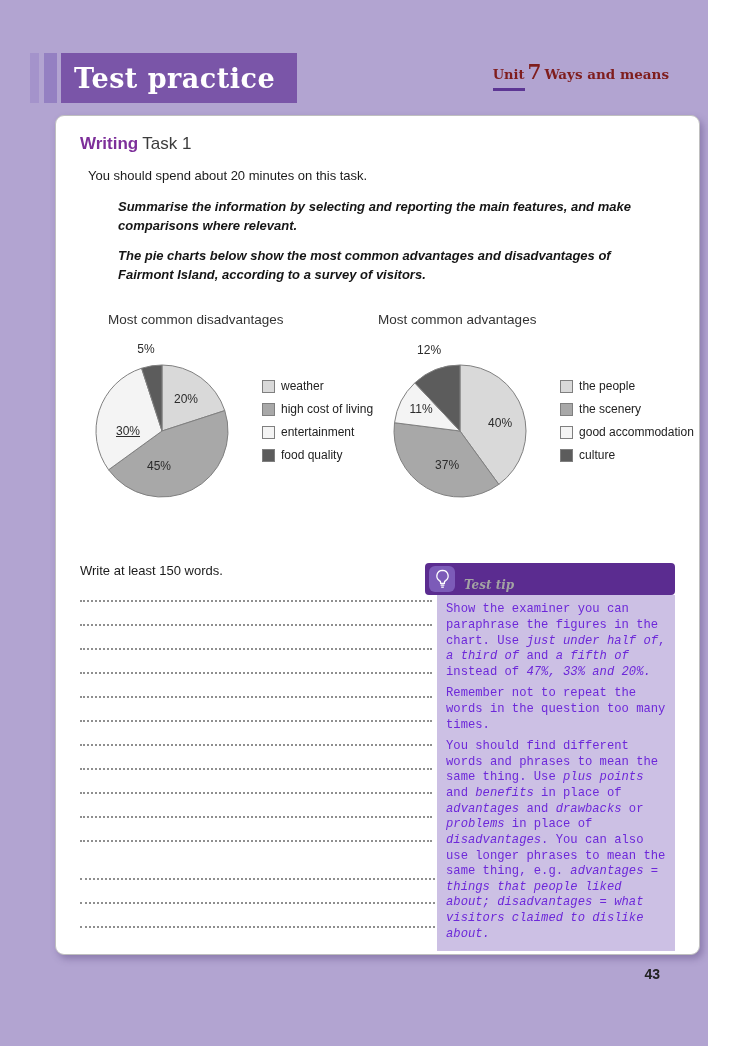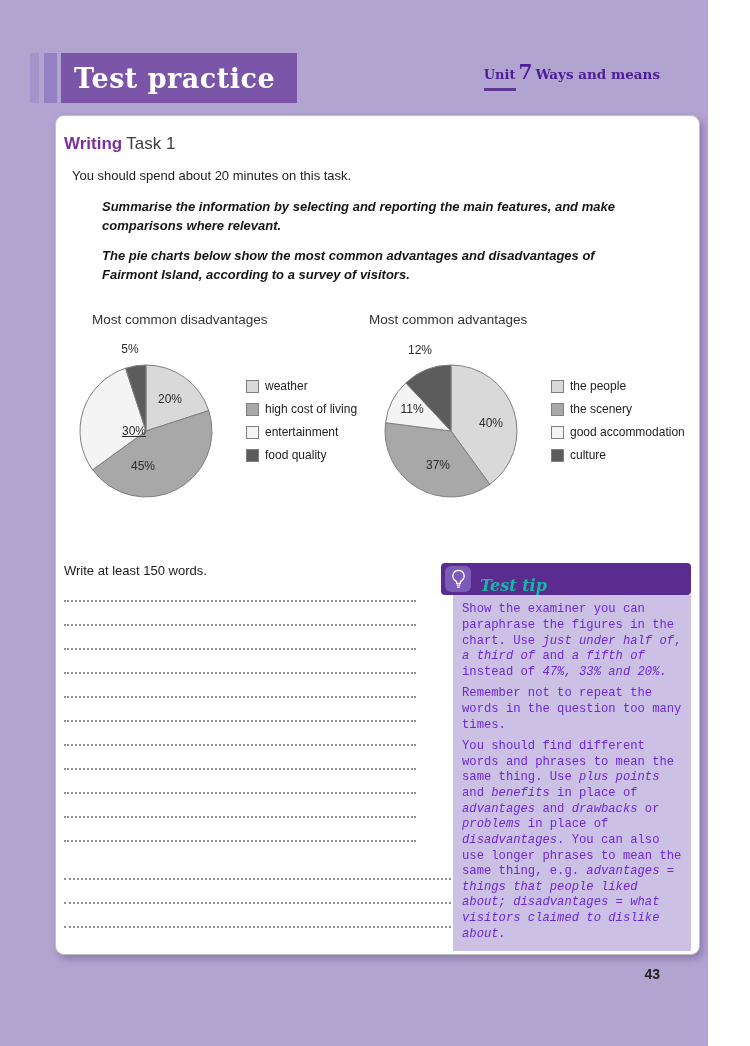--- a/index.html
+++ b/index.html
@@ -3,28 +3,28 @@
 <meta charset="utf-8">
 <style>
   html,body{margin:0;padding:0;}
   .page{position:relative;width:708px;height:1046px;background:#b2a4d1;overflow:hidden;font-family:"Liberation Sans",sans-serif;}
 
   
   .stripe1{position:absolute;left:30px;top:53px;width:9px;height:50px;background:#a493cb;}
   .stripe2{position:absolute;left:44px;top:53px;width:13px;height:50px;background:#9480c2;}
   .banner{position:absolute;left:61px;top:53px;width:236px;height:50px;background:#7a55a8;display:flex;align-items:center;padding-left:13px;box-sizing:border-box;}
   .banner-title{font-family:"DejaVu Serif",serif;font-weight:bold;color:#ffffff;font-size:27px;letter-spacing:.5px;}
-  .unit{position:absolute;right:48px;top:60px;font-family:"DejaVu Serif",serif;color:#4c1d95;text-align:left;}
+  .unit{position:absolute;right:39px;top:60px;font-family:"DejaVu Serif",serif;color:#7f1d1d;text-align:left;}
   .unit-word{font-size:13px;font-weight:bold;}
   .unit-num{font-size:20px;font-weight:bold;margin:0 3px;}
   .unit-title{font-size:13.5px;font-weight:bold;}
   .unit-rule{width:32px;height:3px;background:#5d3694;margin-top:4px;}
 
   
-  .card{position:absolute;left:55px;top:115px;width:645px;height:840px;background:#ffffff;border:1px solid #bfbfbf;border-radius:9px;box-shadow:3px 4px 7px rgba(70,50,110,.35);box-sizing:border-box;padding:18px 8px;color:#1f1f1f;overflow:hidden;}
+  .card{position:absolute;left:55px;top:115px;width:645px;height:840px;background:#ffffff;border:1px solid #bfbfbf;border-radius:9px;box-shadow:3px 4px 7px rgba(70,50,110,.35);box-sizing:border-box;padding:18px 24px;color:#1f1f1f;overflow:hidden;}
   .section-title{margin:0;font-size:17px;}
   .wt{color:#7d2f9a;font-weight:bold;}
   .tk{color:#3c3c3c;font-weight:normal;margin-left:4px;}
   .instruction{font-size:13px;margin:14px 0 0 8px;color:#1b1b1b;}
   .prompt{font-size:13px;font-weight:bold;font-style:italic;margin:15px 0 0 38px;width:540px;line-height:1.45;color:#151515;}
   .prompt + .prompt{margin-top:11px;}
 
   
   .charts{display:flex;margin-top:28px;}
   .cb-left{width:300px;}
@@ -45,21 +45,21 @@
   .plan-left{width:352px;}
   .min-words{font-size:13px;margin:0;color:#1b1b1b;}
   .plan-label{font-size:13px;font-weight:bold;color:#7d2f9a;margin:13px 0 4px 0;}
   .wline{height:22px;border-bottom:2px dotted #8f8f8f;}
   .lines-long{margin-top:14px;}
 
   
   .tip{position:absolute;top:0;right:0;width:250px;}
   .tip-header{height:32px;background:#5b2c90;border-radius:4px;display:flex;align-items:center;}
   .tip-badge{width:26px;height:26px;background:#7c5bb8;border-radius:6px;margin:0 9px 0 4px;display:flex;align-items:center;justify-content:center;flex:none;}
-  .tip-title{font-family:"DejaVu Serif",serif;font-style:italic;font-weight:bold;color:#14b8a6;font-size:16px;margin-top:12px;}
+  .tip-title{font-family:"DejaVu Serif",serif;font-style:italic;font-weight:bold;color:#a3a3a3;font-size:12px;margin-top:12px;}
   .tip-body{margin-left:12px;background:#ccc0e4;padding:7px 9px 9px 9px;}
   .tip-body p{margin:0 0 6px 0;font-family:Liberation Mono, monospace;font-size:12.2px;line-height:1.28;color:#6d28d9;}
   .tip-body p:last-child{margin-bottom:0;}
   .it{font-style:italic;}
 
   .pagenum{position:absolute;right:48px;top:966px;font-size:14px;font-weight:bold;color:#222;}
 </style>
 </head>
 <body>
 
@@ -95,21 +95,21 @@
         <div class="chart-row">
           <div class="pie-wrap">
             <svg class="pie-svg" width="140" height="140" viewBox="0 0 140 140">
                 <path d="M70,70 L70.00,4.00 A66,66 0 0 1 132.77,49.60 Z" fill="#d9d9d9" stroke="#808080" stroke-width="1"></path>
                 <path d="M70,70 L132.77,49.60 A66,66 0 0 1 16.60,108.79 Z" fill="#a8a8a8" stroke="#808080" stroke-width="1"></path>
                 <path d="M70,70 L16.60,108.79 A66,66 0 0 1 49.60,7.23 Z" fill="#f4f4f4" stroke="#808080" stroke-width="1"></path>
                 <path d="M70,70 L49.60,7.23 A66,66 0 0 1 70.00,4.00 Z" fill="#5c5c5c" stroke="#808080" stroke-width="1"></path>
               </svg>
             <span class="pct" style="left:106px;top:66px;">20%</span>
             <span class="pct" style="left:79px;top:133px;">45%</span>
-            <span class="pct" style="left:70px;top:98px;text-decoration:underline;">30%</span>
+            <span class="pct" style="left:48px;top:98px;text-decoration:underline;">30%</span>
             <span class="pct" style="left:66px;top:16px;">5%</span>
           </div>
           <div class="legend">
             <div class="legend-item">
               <span class="swatch" style="background: rgb(217, 217, 217);"></span>
               <span class="legend-label">weather</span>
             </div>
             <div class="legend-item">
               <span class="swatch" style="background: rgb(168, 168, 168);"></span>
               <span class="legend-label">high cost of living</span>

